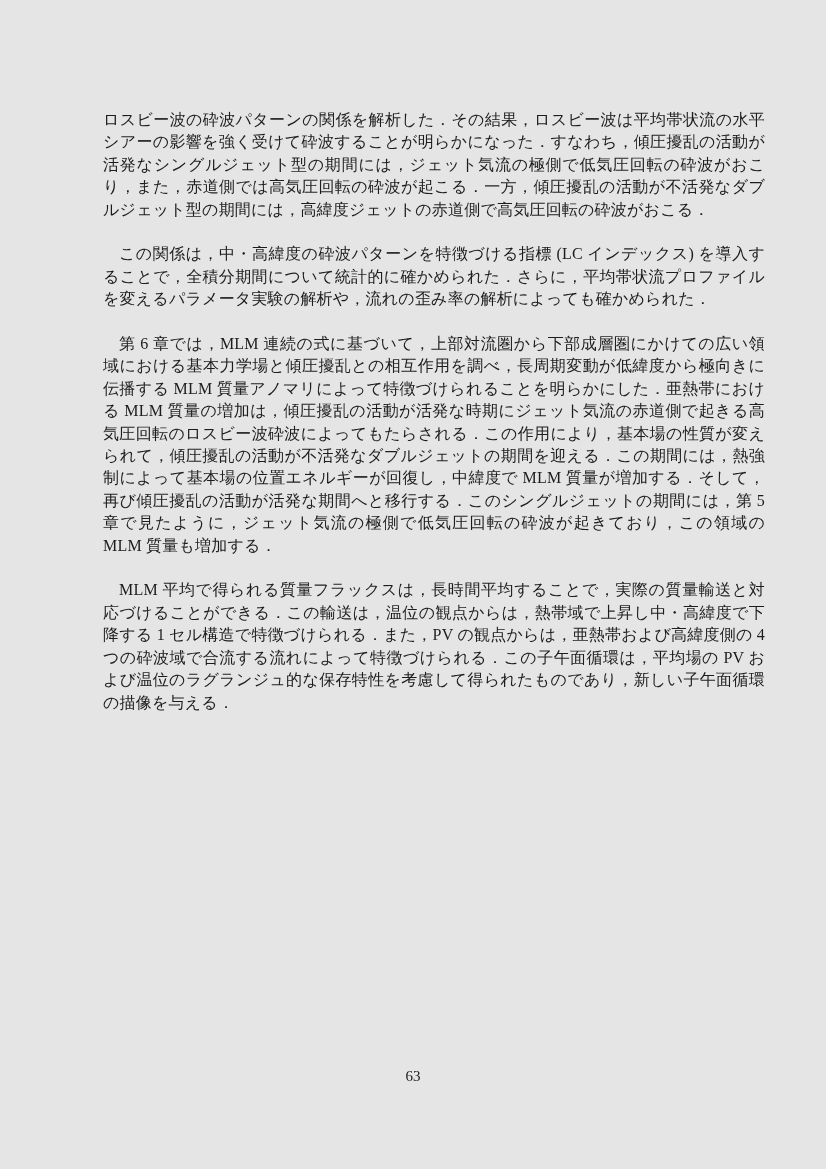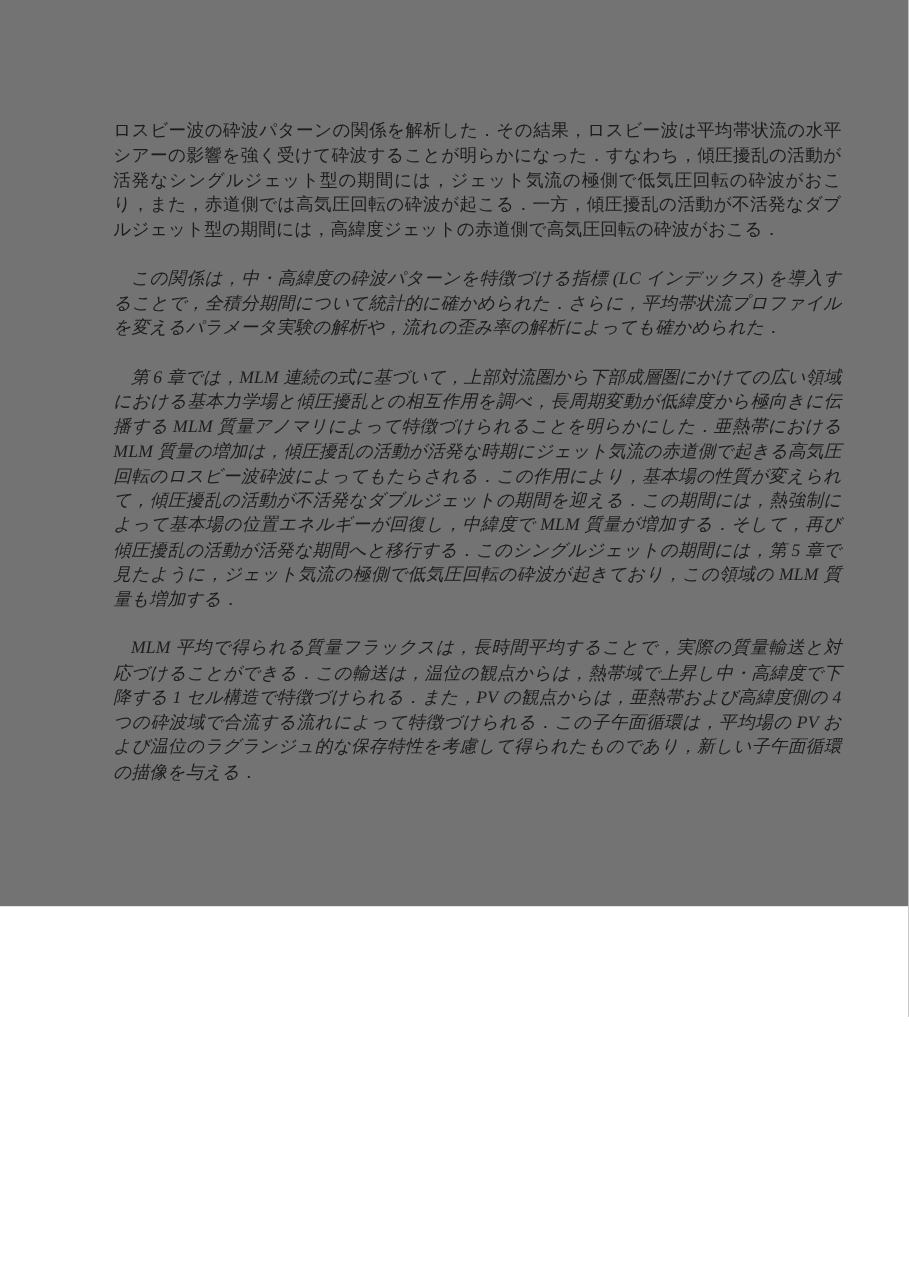--- a/index.html
+++ b/index.html
@@ -3,43 +3,42 @@
 <meta charset="utf-8">
 <style>
   html, body {
     margin: 0;
     padding: 0;
     background: #ffffff;
   }
   .page {
     position: relative;
     width: 826px;
-    height: 824px;
-    background: #737373;
+    height: 1169px;
+    background: #e5e5e5;
     overflow: hidden;
     font-family: "Liberation Serif", "DejaVu Serif", serif;
     color: #1c1c1c;
   }
   .text-block {
     position: absolute;
     left: 103px;
     top: 109px;
     width: 662px;
   }
   .text-block p {
     margin: 0;
     font-size: 16px;
     line-height: 22.4px;
     text-align: justify;
     letter-spacing: 0.2px;
   }
   .text-block p.indented {
     text-indent: 1em;
     margin-top: 22.4px;
-    font-style: italic;
   }
   .page-number {
     position: absolute;
     left: 0;
     top: 1068px;
     width: 100%;
     text-align: center;
     font-size: 15px;
     color: #1c1c1c;
   }

